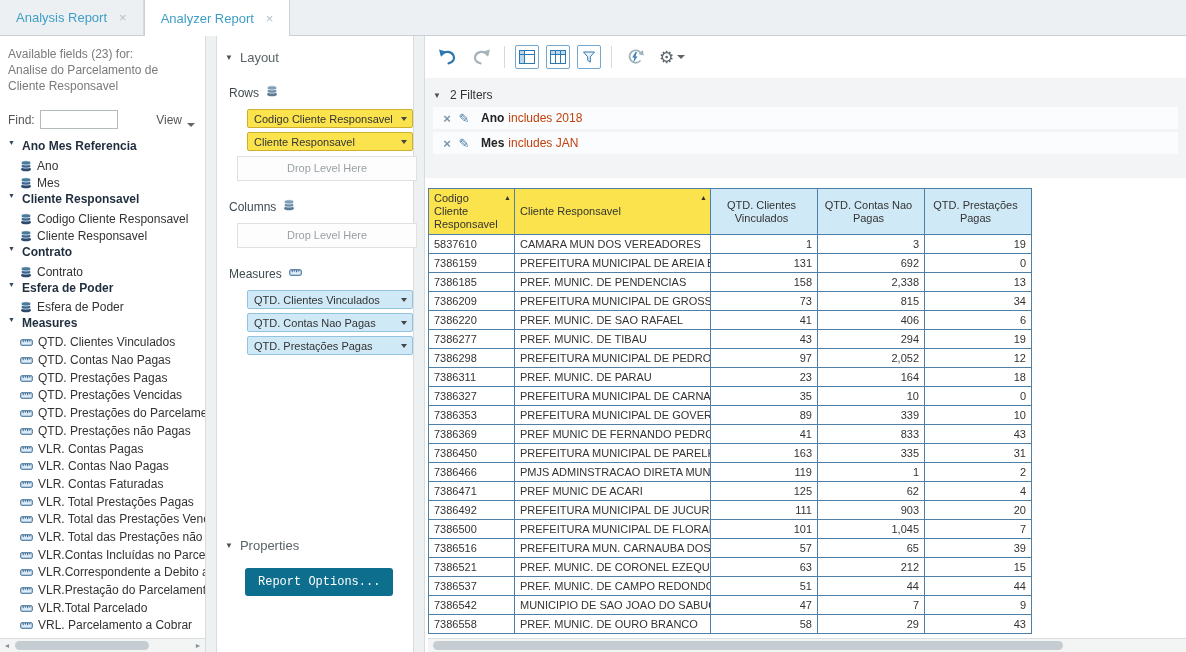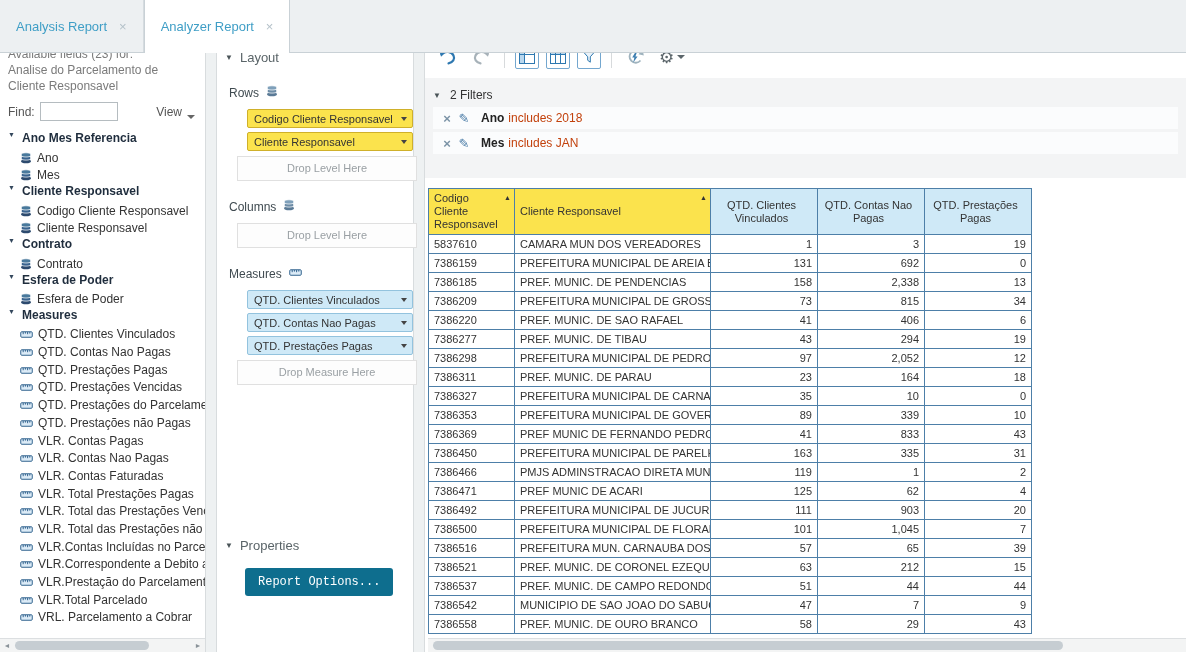--- a/index.html
+++ b/index.html
@@ -1,33 +1,33 @@
 <!DOCTYPE html>
 <html><head>
 <meta charset="utf-8">
 <style>
   *{box-sizing:border-box;margin:0;padding:0}
   html,body{width:1186px;height:652px;overflow:hidden}
   body{font-family:"Liberation Sans",sans-serif;background:#fff;color:#333}
   .app{position:relative;width:1186px;height:652px;font-size:12px}
 
   
-  .tabbar{position:absolute;top:0;left:0;right:0;height:53px;background:#edf0f2;border-bottom:1px solid #c9d1d6;display:flex;z-index:5}
+  .tabbar{position:absolute;top:0;left:0;right:0;height:36px;background:#edf0f2;border-bottom:1px solid #c9d1d6;display:flex;z-index:5}
   .tab{display:flex;align-items:center;gap:12px;padding:0 16px;font-size:13px;color:#3f9ec6;border-right:1px solid #d5dbdf;cursor:pointer}
   .tab.active{background:#fff;border-left:1px solid #c9d1d6;border-right:1px solid #c9d1d6;margin-bottom:-1px}
   .tab-close{color:#b4c1c9;font-size:13px;line-height:13px}
 
   
   .content{position:absolute;top:36px;left:0;right:0;bottom:0;display:flex}
   .gutter{width:12px;background:#eef1f2;border-left:1px solid #d8dcde;border-right:1px solid #d8dcde}
 
   
   .sidebar{width:205px;position:relative;background:#fff;padding:10px 0 9px 8px;overflow:hidden}
   .af-title,.af-sub{color:#7a7a7a;font-size:12px;line-height:16px;padding-right:10px}
-  .af-sub{margin-bottom:8px}
+  .af-sub{margin-bottom:16px}
   .find-row{display:flex;align-items:center;gap:5px;margin:2px 10px 10px 0;font-size:12px;color:#555}
   .find-input{width:78px;height:19px;border:1px solid #b5bcc0;font-size:11px;padding:0 3px;font-family:"Liberation Sans",sans-serif}
   .view-dd{margin-left:auto;display:flex;align-items:flex-end;gap:5px;color:#555;cursor:pointer}
   .chev{width:0;height:0;border-left:4px solid transparent;border-right:4px solid transparent;border-top:4px solid #666;display:inline-block}
   .tree{font-size:12px}
   .tree-group{display:flex;align-items:flex-start;gap:5px;font-weight:bold;color:#1f2d3d;height:17.7px;white-space:nowrap;overflow:hidden;cursor:pointer}
   .tri8{font-size:7px;color:#33475c;width:9px;flex:0 0 auto}
   .tree-item{display:flex;align-items:center;gap:5px;padding-left:12px;height:17.7px;white-space:nowrap;overflow:hidden;cursor:pointer}
   .ticon{flex:0 0 auto;display:flex}
   .ticon svg{display:block}
@@ -400,21 +400,20 @@
           </div>
           <div class="pill blue">
             <span class="ptext">QTD. Contas Nao Pagas</span>
             <span class="pchev"></span>
           </div>
           <div class="pill blue">
             <span class="ptext">QTD. Prestações Pagas</span>
             <span class="pchev"></span>
           </div>
         </div>
-      <div class="dropzone">Drop Measure Here</div>
 
       <div class="section-head props-head">
         <span class="tri-dark">▼</span>
         <span>Properties</span>
       </div>
       <button class="report-btn">Report Options...</button>
     </div>
 
     <div class="gutter"></div>
 

